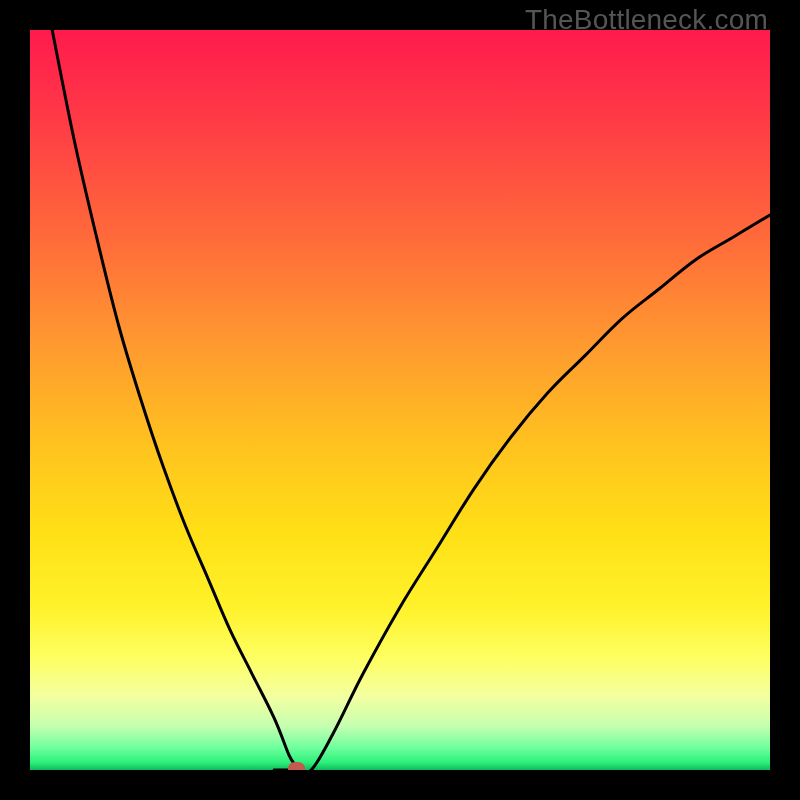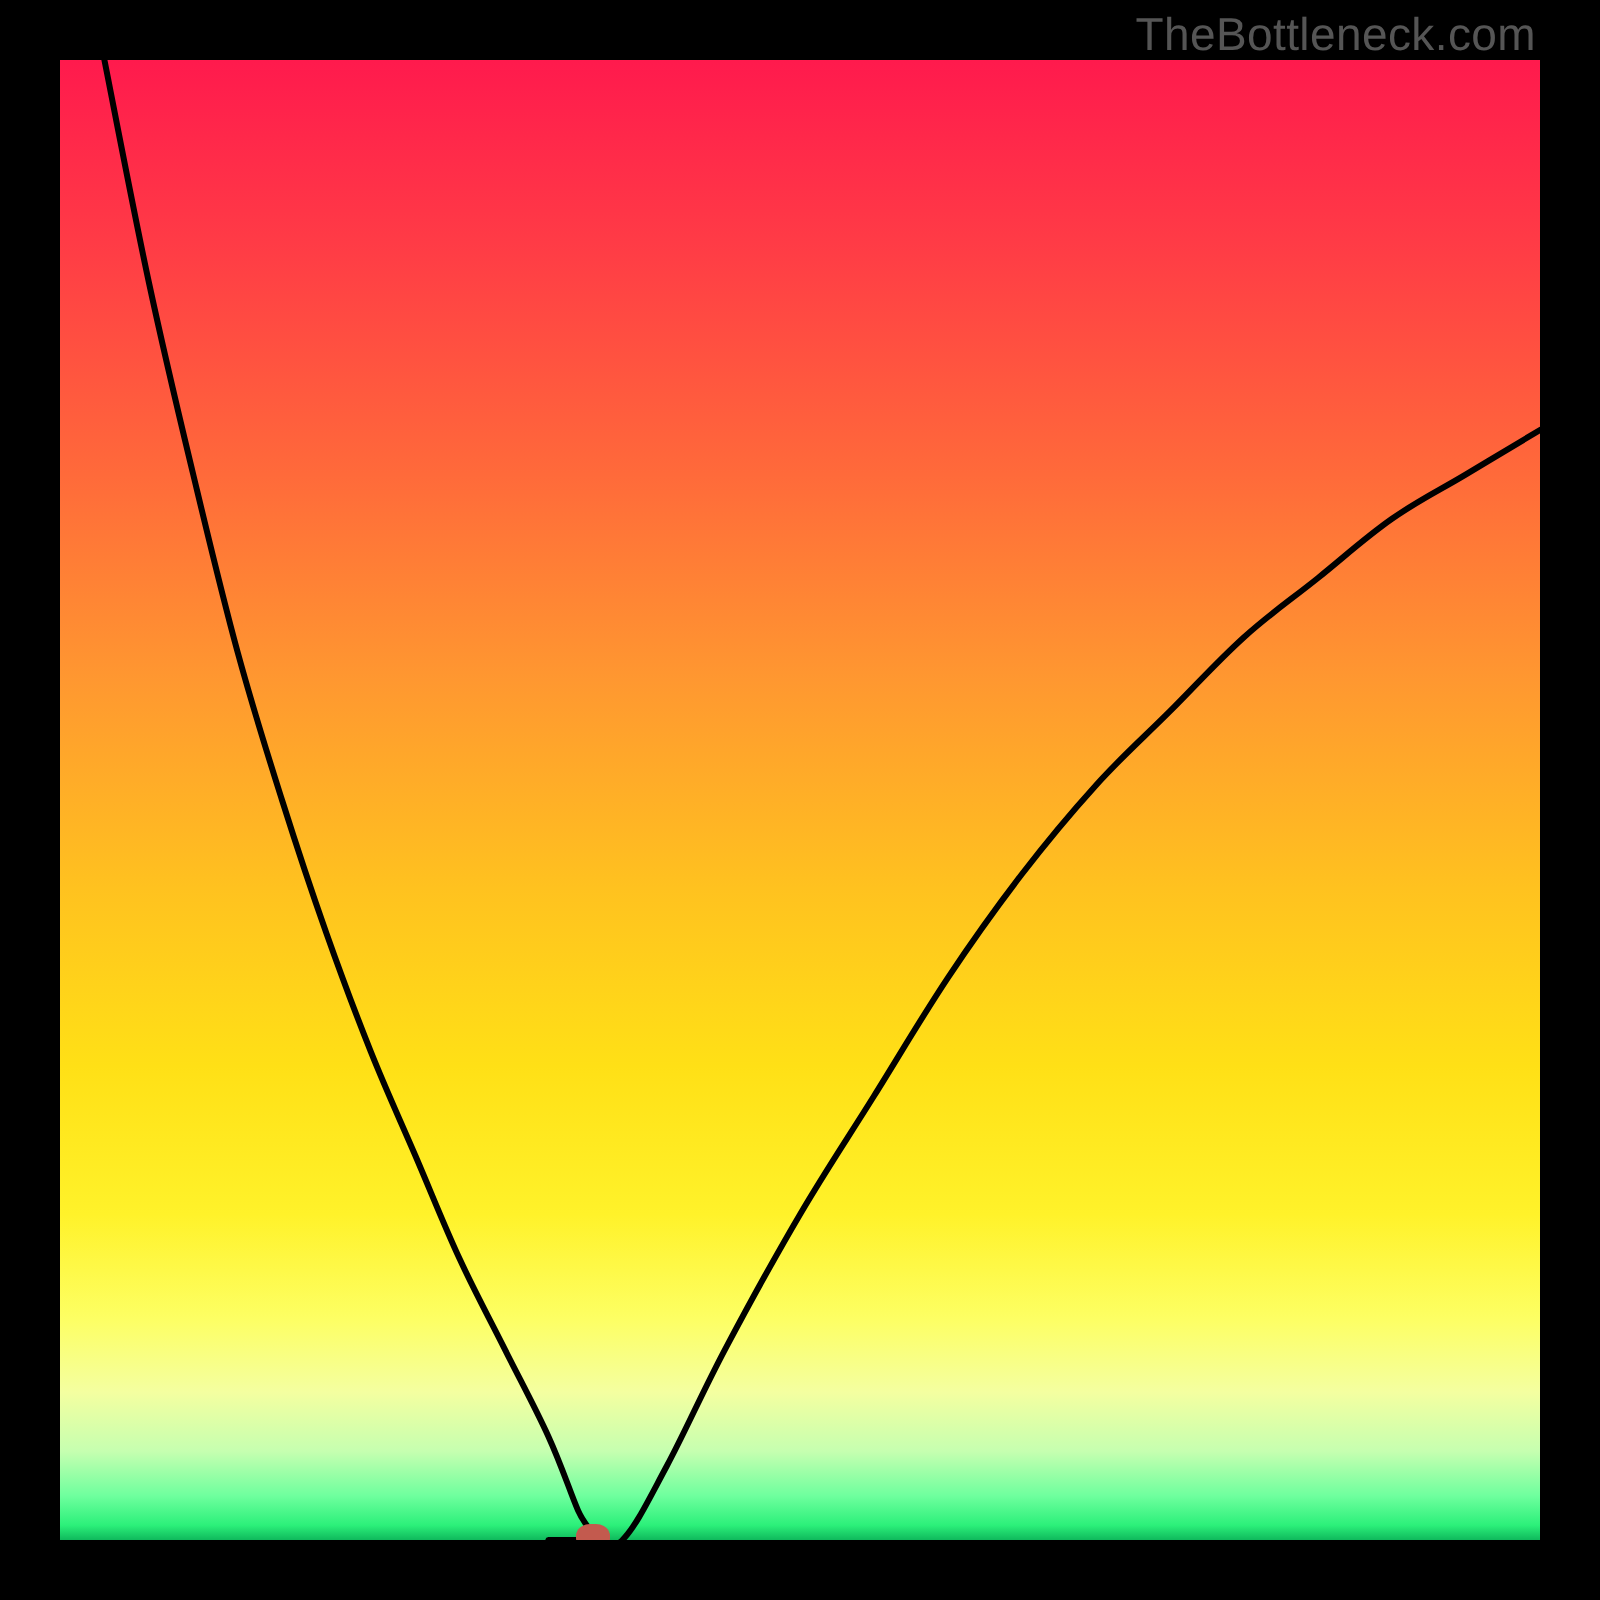--- a/index.html
+++ b/index.html
@@ -49,21 +49,21 @@
     position: absolute;
     left: 0; top: 0;
     width: 740px;
     height: 740px;
   }
   .watermark {
     position: absolute;
     top: 4px;
     right: 32px;
     color: #555;
-    font-size: 23px;
+    font-size: 28px;
     letter-spacing: 0.2px;
     font-weight: 400;
   }
   .dot {
     position: absolute;
     width: 17px;
     height: 13px;
     border-radius: 7px / 6px;
     background: #c35a4e;
   }

